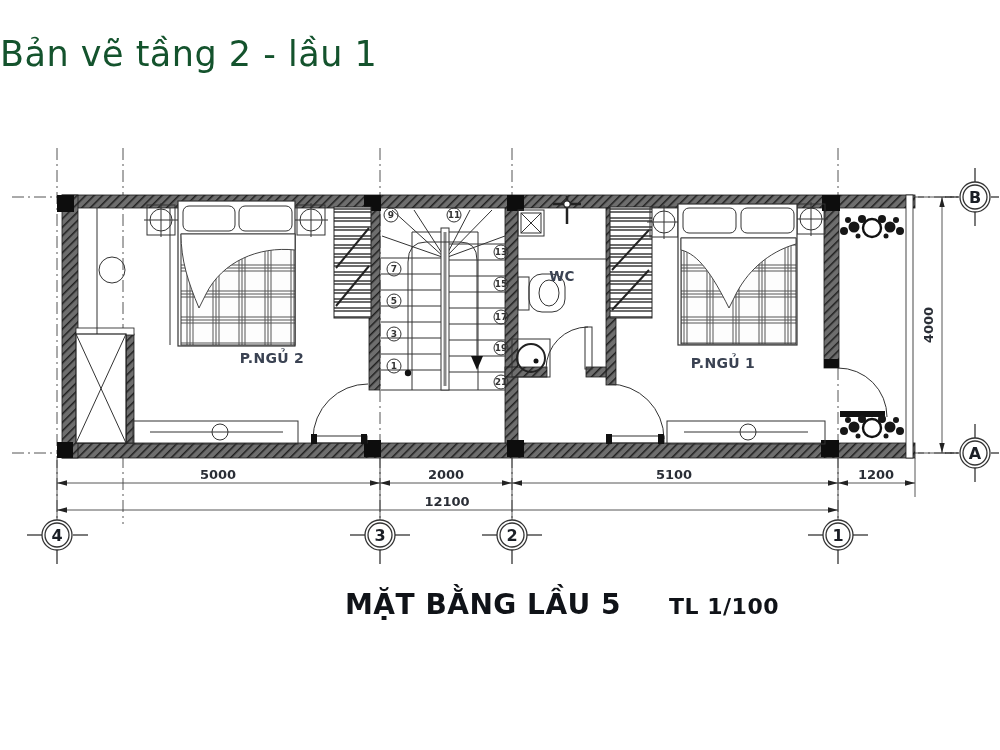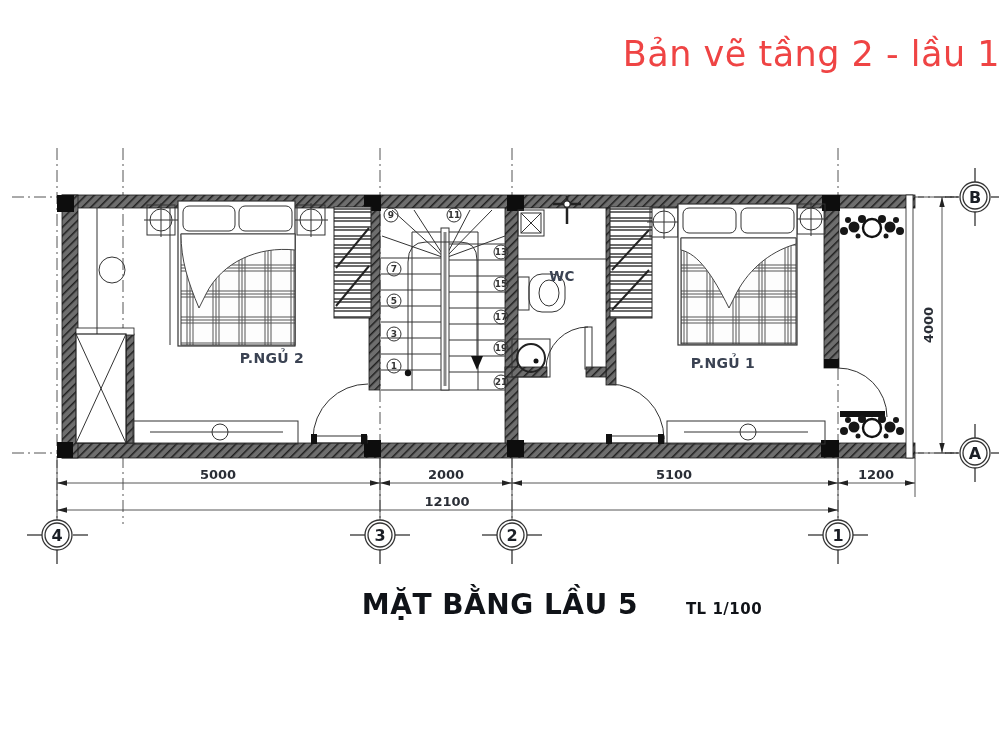--- a/index.html
+++ b/index.html
@@ -1,23 +1,23 @@
 <!DOCTYPE html>
 <html><head>
 <meta charset="utf-8">
 <style>
   html,body{margin:0;padding:0;background:#ffffff;}
   .stage{position:relative;width:1000px;height:750px;background:#ffffff;overflow:hidden;
          font-family:"DejaVu Sans", "Liberation Sans", sans-serif;}
-  .title{position:absolute;top:34px;left:0;right:0;text-align:right;
-         font-size:35px;font-weight:500;letter-spacing:.5px;color:#ef4444;}
+  .title{position:absolute;top:34px;left:0;right:0;text-align:left;
+         font-size:35px;font-weight:500;letter-spacing:.5px;color:#14532d;}
   .caption{position:absolute;top:588px;left:0;right:0;display:flex;justify-content:center;
            align-items:baseline;gap:48px;transform:translateX(62px);color:#101318;}
   .caption .cap-main{font-size:28px;font-weight:bold;letter-spacing:.5px;}
-  .caption .cap-scale{font-size:15px;font-weight:bold;letter-spacing:.5px;}
+  .caption .cap-scale{font-size:22px;font-weight:bold;letter-spacing:.5px;}
   svg{position:absolute;top:0;left:0;}
   svg text{font-family:"DejaVu Sans","Liberation Sans",sans-serif;}
   .dim-text{font-size:13px;font-weight:bold;fill:#2a2e36;}
   .room-label{font-size:14px;font-weight:bold;fill:#3a4252;letter-spacing:.3px;}
   .grid-num{font-size:16px;font-weight:bold;fill:#1b1f26;}
   .step-num{font-size:9px;font-weight:bold;fill:#333;}
   .thin{stroke:#333;stroke-width:1;fill:none;}
 </style>
 </head>
 <body>

